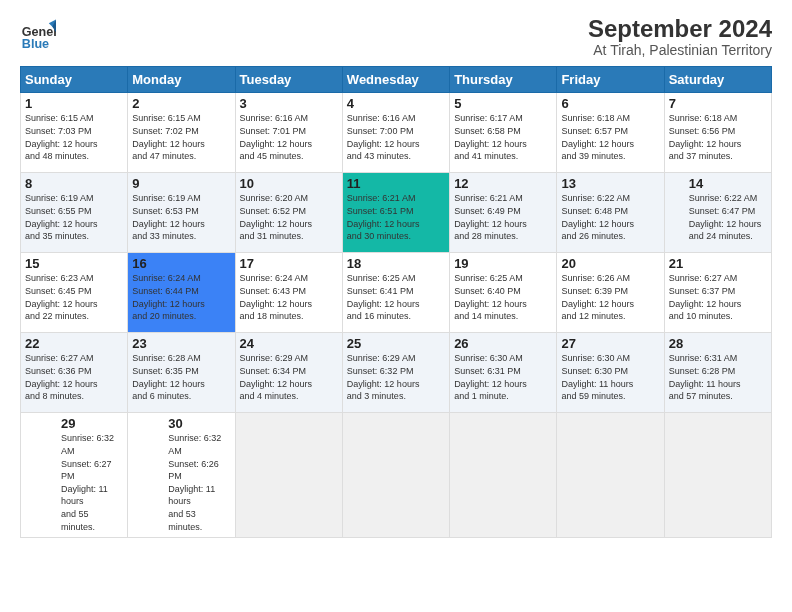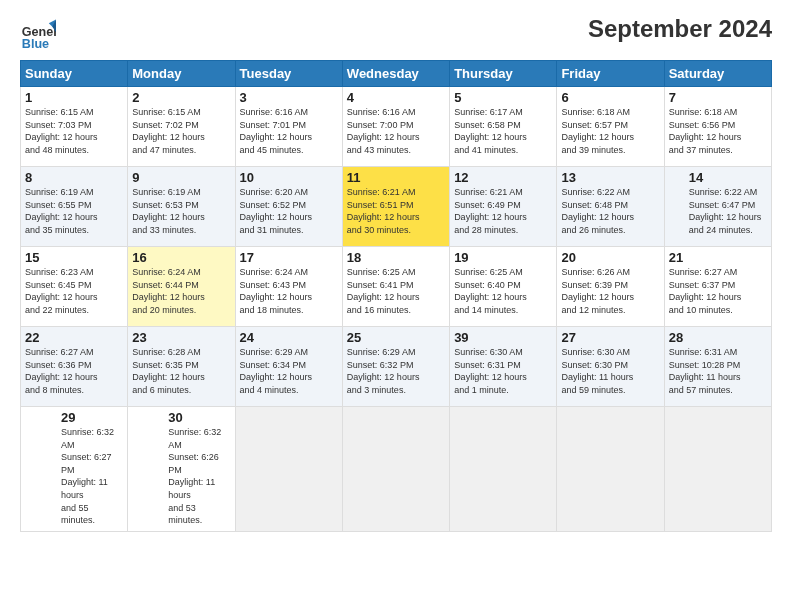--- a/index.html
+++ b/index.html
@@ -99,20 +99,21 @@
     <div class="logo">
       <svg class="logo-icon" viewBox="0 0 40 40" xmlns="http://www.w3.org/2000/svg">
         <text x="2" y="22" font-size="14" font-weight="bold" fill="#333" font-family="Arial">General</text>
         <text x="2" y="36" font-size="14" font-weight="bold" fill="#2a7ab8" font-family="Arial">Blue</text>
         <polygon points="32,8 40,4 38,14" fill="#2a7ab8"></polygon>
         <polygon points="36,12 40,4 40,18" fill="#1a5a90"></polygon>
       </svg>
     </div>
     <div class="title-block">
       <div class="month-title">September 2024</div>
+      <div class="subtitle">At Tirah, Palestinian Territory</div>
     </div>
   </div>
 
   <table class="calendar">
     <thead>
       <tr>
         <th>Sunday</th>
         <th>Monday</th>
         <th>Tuesday</th>
         <th>Wednesday</th>
@@ -188,21 +189,21 @@
 Daylight: 12 hours
 and 33 minutes.</div>
           </td>
           <td style="background: rgb(240, 244, 249);">
             <span class="day-num">10</span>
             <div class="day-info" style="white-space: pre-line;">Sunrise: 6:20 AM
 Sunset: 6:52 PM
 Daylight: 12 hours
 and 31 minutes.</div>
           </td>
-          <td style="background: #fde047;">
+          <td style="background: #14b8a6;">
             <span class="day-num">11</span>
             <div class="day-info" style="white-space: pre-line;">Sunrise: 6:21 AM
 Sunset: 6:51 PM
 Daylight: 12 hours
 and 30 minutes.</div>
           </td>
           <td style="background: rgb(240, 244, 249); margin-top: 13px;">
             <span class="day-num">12</span>
             <div class="day-info" style="white-space: pre-line;">Sunrise: 6:21 AM
 Sunset: 6:49 PM
@@ -225,21 +226,21 @@
           </td>
         </tr>
         <tr>
           <td style="background: rgb(255, 255, 255);">
             <span class="day-num">15</span>
             <div class="day-info" style="white-space: pre-line;">Sunrise: 6:23 AM
 Sunset: 6:45 PM
 Daylight: 12 hours
 and 22 minutes.</div>
           </td>
-          <td style="background: #fef9c3;">
+          <td style="background: #3b82f6;">
             <span class="day-num">16</span>
             <div class="day-info" style="white-space: pre-line;">Sunrise: 6:24 AM
 Sunset: 6:44 PM
 Daylight: 12 hours
 and 20 minutes.</div>
           </td>
           <td style="background: rgb(255, 255, 255);">
             <span class="day-num">17</span>
             <div class="day-info" style="white-space: pre-line;">Sunrise: 6:24 AM
 Sunset: 6:43 PM
@@ -298,37 +299,37 @@
 and 4 minutes.</div>
           </td>
           <td style="background: rgb(240, 244, 249);">
             <span class="day-num">25</span>
             <div class="day-info" style="white-space: pre-line;">Sunrise: 6:29 AM
 Sunset: 6:32 PM
 Daylight: 12 hours
 and 3 minutes.</div>
           </td>
           <td style="background: rgb(240, 244, 249);">
-            <span class="day-num">39</span>
+            <span class="day-num">26</span>
             <div class="day-info" style="white-space: pre-line;">Sunrise: 6:30 AM
 Sunset: 6:31 PM
 Daylight: 12 hours
 and 1 minute.</div>
           </td>
           <td style="background: rgb(240, 244, 249);">
             <span class="day-num">27</span>
             <div class="day-info" style="white-space: pre-line;">Sunrise: 6:30 AM
 Sunset: 6:30 PM
 Daylight: 11 hours
 and 59 minutes.</div>
           </td>
           <td style="background: rgb(240, 244, 249);">
             <span class="day-num">28</span>
             <div class="day-info" style="white-space: pre-line;">Sunrise: 6:31 AM
-Sunset: 10:28 PM
+Sunset: 6:28 PM
 Daylight: 11 hours
 and 57 minutes.</div>
           </td>
         </tr>
         <tr class="last-row">
           <td style="background: rgb(255, 255, 255);">
             <span class="day-num">29</span>
             <div class="day-info" style="white-space: pre-line;">Sunrise: 6:32 AM
 Sunset: 6:27 PM
 Daylight: 11 hours

